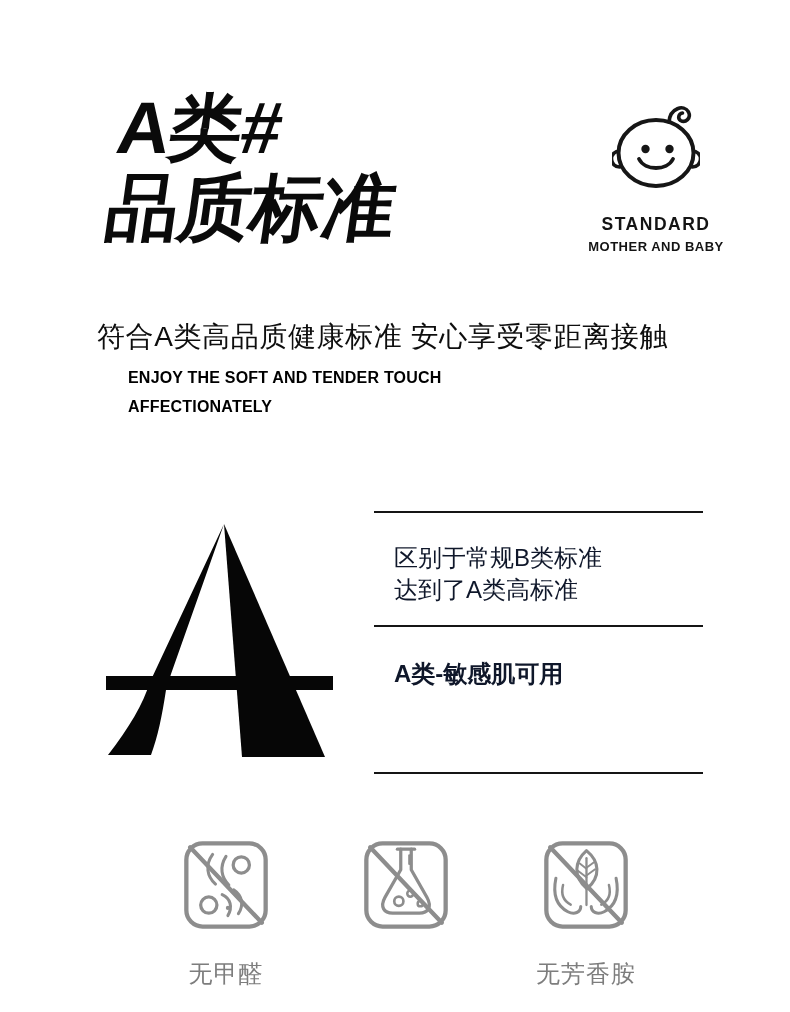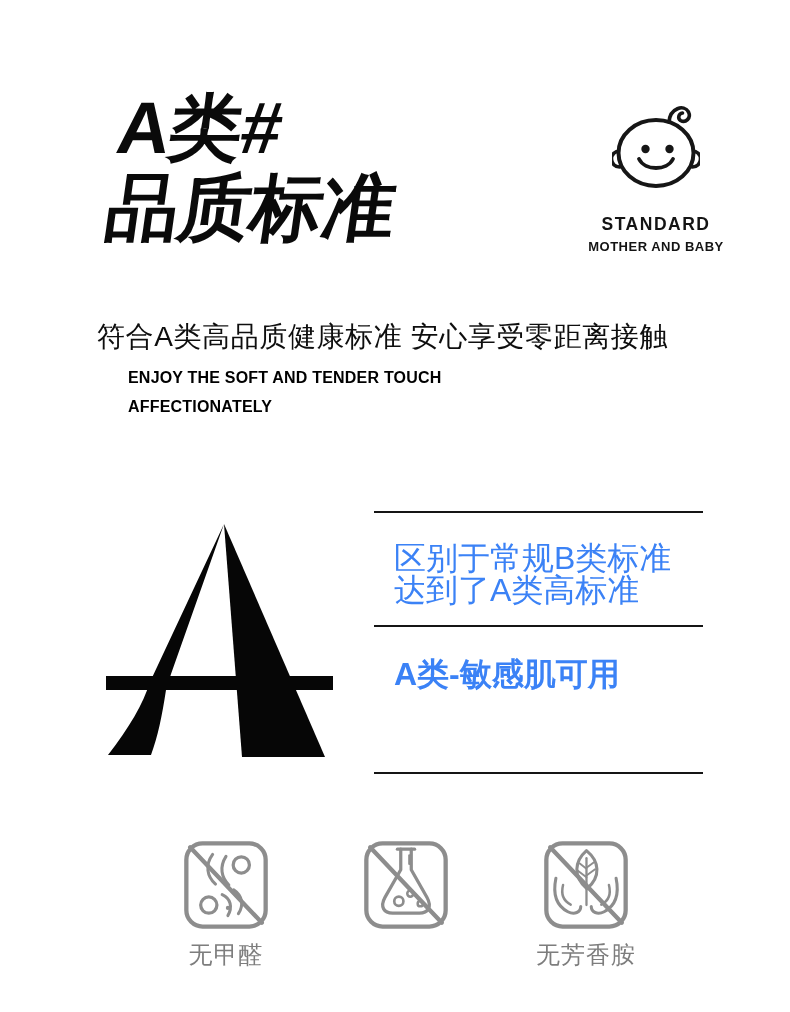--- a/index.html
+++ b/index.html
@@ -36,29 +36,29 @@
     letter-spacing:0.2px;line-height:15px;color:#000;white-space:nowrap;margin-left:28px;
   }
   .engline2{top:399px;text-align:right;}
 
   
   .big-a{left:105px;top:524px;width:232px;height:233px;}
   .rule{left:374px;width:329px;height:2px;background:#151515;}
   .rule-1{top:511px;}
   .rule-2{top:625px;}
   .rule-3{top:772px;}
-  .cmp-text{left:394px;color:#3b82f6;font-size:32px;white-space:nowrap;}
+  .cmp-text{left:394px;color:#0f172a;font-size:24px;white-space:nowrap;}
   .cmp-block-1{top:542px;line-height:32px;}
   .cmp-block-2{top:658px;line-height:32.5px;font-weight:bold;}
 
   
   .feature{top:840px;width:120px;text-align:center;}
   .feature svg{display:block;margin:0 auto;}
   .feature-label{
-    margin-top:9px;font-size:24px;letter-spacing:1px;
+    margin-top:28px;font-size:24px;letter-spacing:1px;
     color:#7d7d7d;white-space:nowrap;
   }
   .f1{left:166px;}
   .f2{left:346px;}
   .f3{left:526px;}
 </style>
 </head>
 <body>
 
 <div class="abs title-block">

